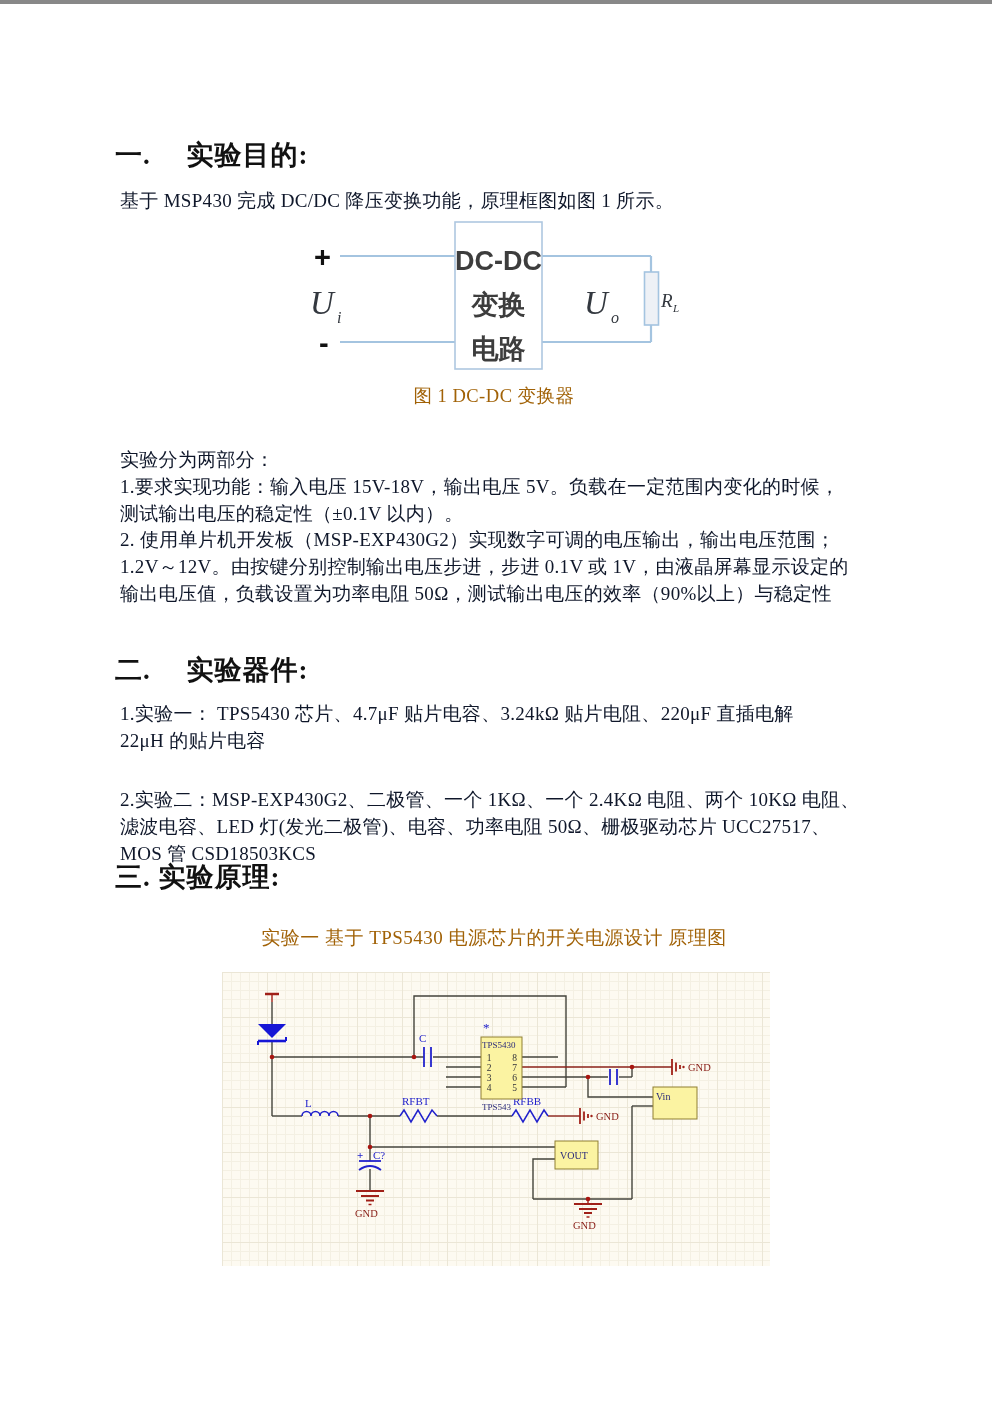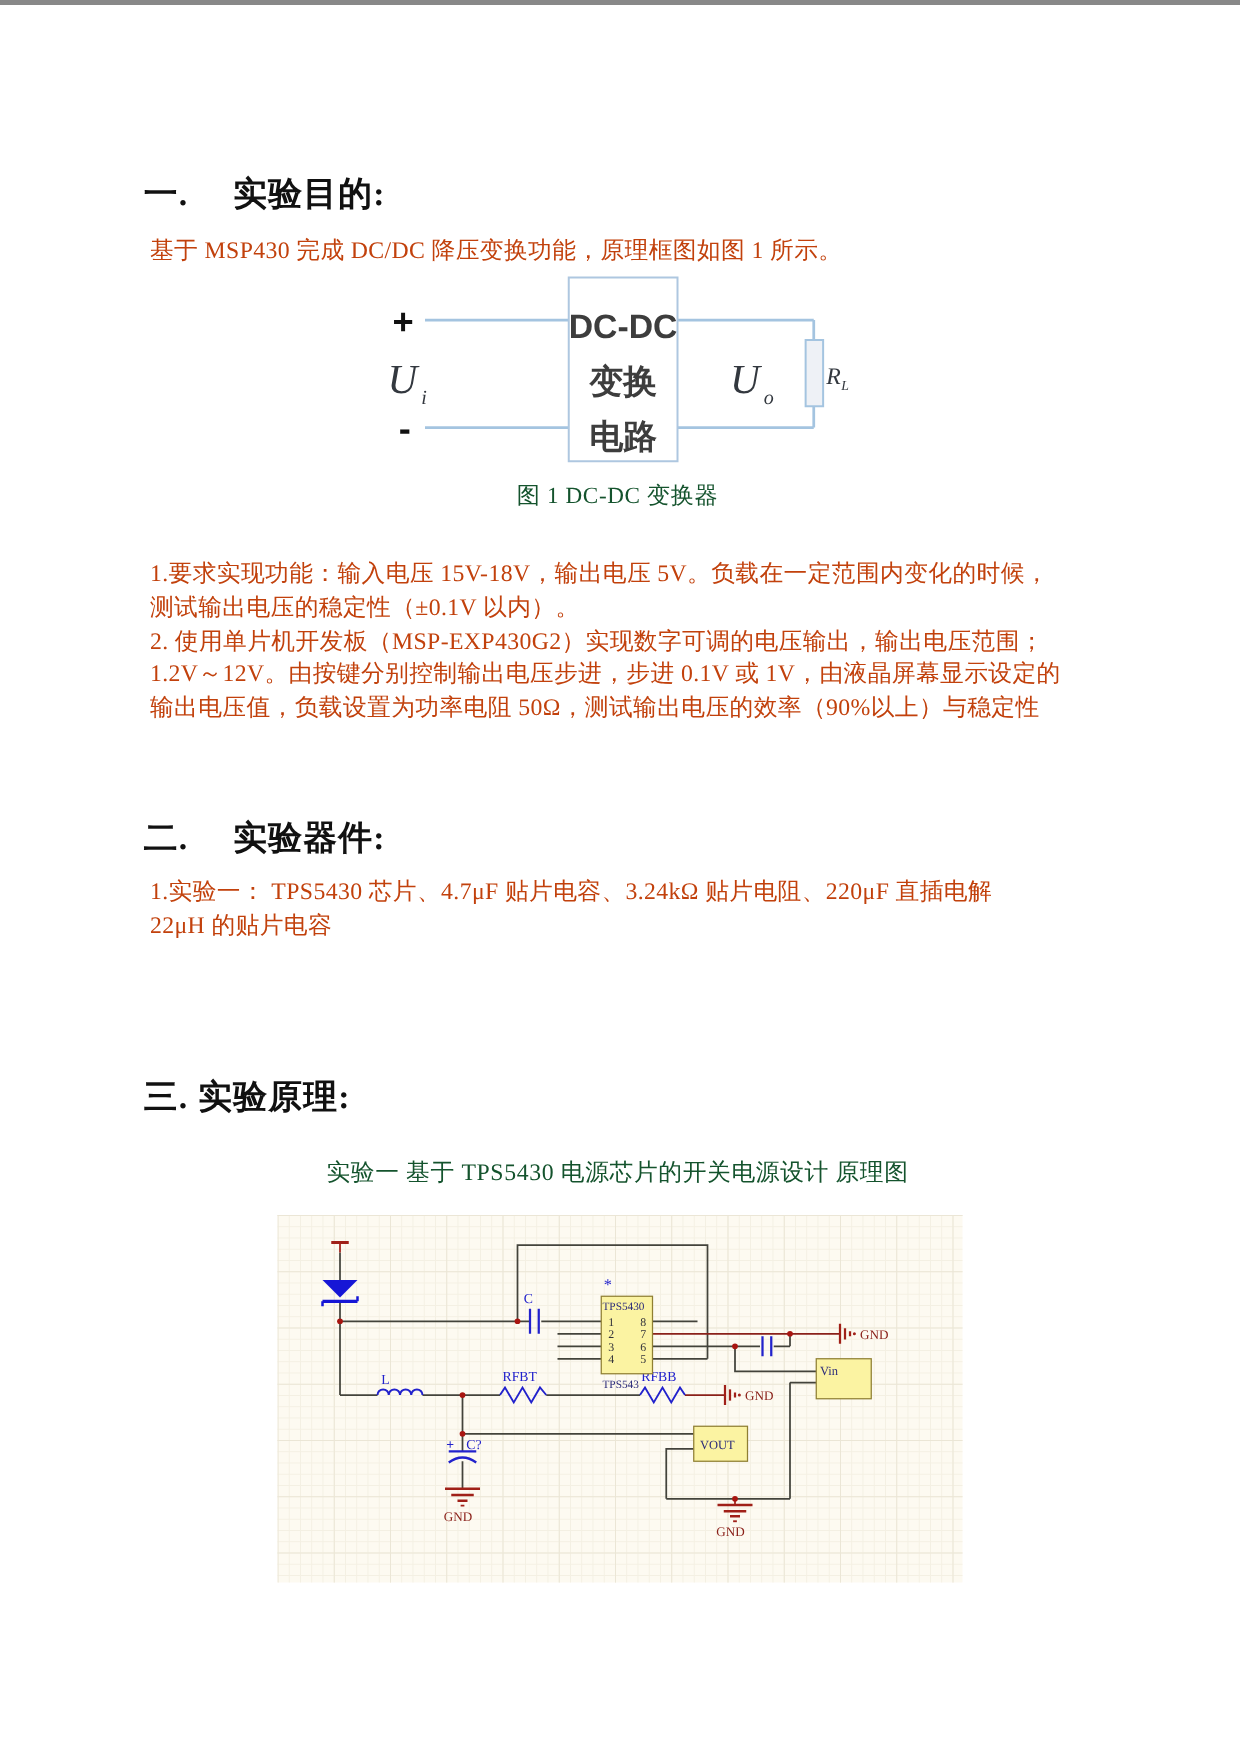--- a/index.html
+++ b/index.html
@@ -7,24 +7,24 @@
     position:relative;width:992px;height:1403px;margin:4px auto;
     background:#ffffff;overflow:hidden;
     font-family:"Liberation Serif","DejaVu Serif",serif;color:#151515;
   }
   .abs{position:absolute;}
   .heading{
     font-size:27px;font-weight:700;letter-spacing:1px;color:#111;
     font-family:"Liberation Serif","DejaVu Serif",serif;white-space:pre;
   }
   .bodyline{
-    font-size:19px;line-height:26.8px;letter-spacing:0.3px;color:#c2410c;white-space:pre;
+    font-size:19px;line-height:26.8px;letter-spacing:0.3px;color:#0f172a;white-space:pre;
   }
   .caption{
-    width:988px;text-align:center;font-size:18.5px;color:#14532d;letter-spacing:0.5px;
+    width:988px;text-align:center;font-size:18.5px;color:#a16207;letter-spacing:0.5px;
   }
   .schempanel{
     left:222px;top:968px;width:548px;height:294px;
     background-color:#fdfaf1;
     background-image:
       linear-gradient(#ebe6d6 1px, transparent 1px),
       linear-gradient(90deg,#ebe6d6 1px, transparent 1px),
       linear-gradient(#f4f0e3 1px, transparent 1px),
       linear-gradient(90deg,#f4f0e3 1px, transparent 1px);
     background-size:45px 45px,45px 45px,9px 9px,9px 9px;
@@ -71,34 +71,40 @@
     <text class="rlab" x="361" y="88">R</text>
     <text class="rsub" x="373" y="93">L</text>
     <text class="boxtxt" x="198.5" y="51" text-anchor="middle">DC-DC</text>
     <text class="boxtxt" x="198.5" y="95" text-anchor="middle">变换</text>
     <text class="boxtxt" x="198.5" y="139" text-anchor="middle">电路</text>
   </svg>
 
   <div class="abs caption" style="left:0;top:379px;">图 1 DC-DC 变换器</div>
 
   <div class="abs" style="left:120px;top:443px;">
+    <div class="bodyline">实验分为两部分：</div>
     <div class="bodyline">1.要求实现功能：输入电压 15V-18V，输出电压 5V。负载在一定范围内变化的时候，</div>
     <div class="bodyline">测试输出电压的稳定性（±0.1V 以内）。</div>
     <div class="bodyline">2. 使用单片机开发板（MSP-EXP430G2）实现数字可调的电压输出，输出电压范围；</div>
     <div class="bodyline">1.2V～12V。由按键分别控制输出电压步进，步进 0.1V 或 1V，由液晶屏幕显示设定的</div>
     <div class="bodyline">输出电压值，负载设置为功率电阻 50Ω，测试输出电压的效率（90%以上）与稳定性</div>
   </div>
 
   <div class="abs heading" style="left:115px;top:648px;">二.　 实验器件:</div>
 
   <div class="abs" style="left:120px;top:697px;">
     <div class="bodyline">1.实验一： TPS5430 芯片、4.7μF 贴片电容、3.24kΩ 贴片电阻、220μF 直插电解</div>
     <div class="bodyline">22μH 的贴片电容</div>
   </div>
 
+  <div class="abs" style="left:120px;top:783px;">
+    <div class="bodyline">2.实验二：MSP-EXP430G2、二极管、一个 1KΩ、一个 2.4KΩ 电阻、两个 10KΩ 电阻、</div>
+    <div class="bodyline">滤波电容、LED 灯(发光二极管)、电容、功率电阻 50Ω、栅极驱动芯片 UCC27517、</div>
+    <div class="bodyline">MOS 管 CSD18503KCS</div>
+  </div>
 
   <div class="abs heading" style="left:115px;top:855px;">三. 实验原理:</div>
 
   <div class="abs caption" style="left:0;top:921px;font-size:19px;">实验一 基于 TPS5430 电源芯片的开关电源设计 原理图</div>
 
   <div class="abs schempanel">
     <svg width="548" height="294" viewBox="0 0 548 294">
 
       <g stroke="#43433b" stroke-width="1.4" fill="none">
         <line x1="50" y1="30" x2="50" y2="52"></line>

